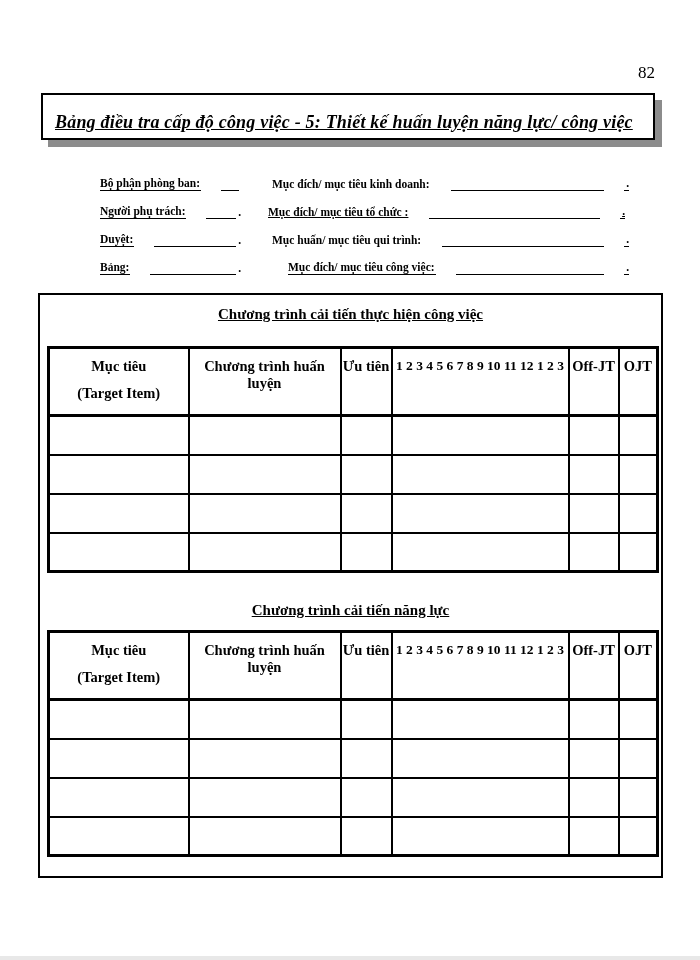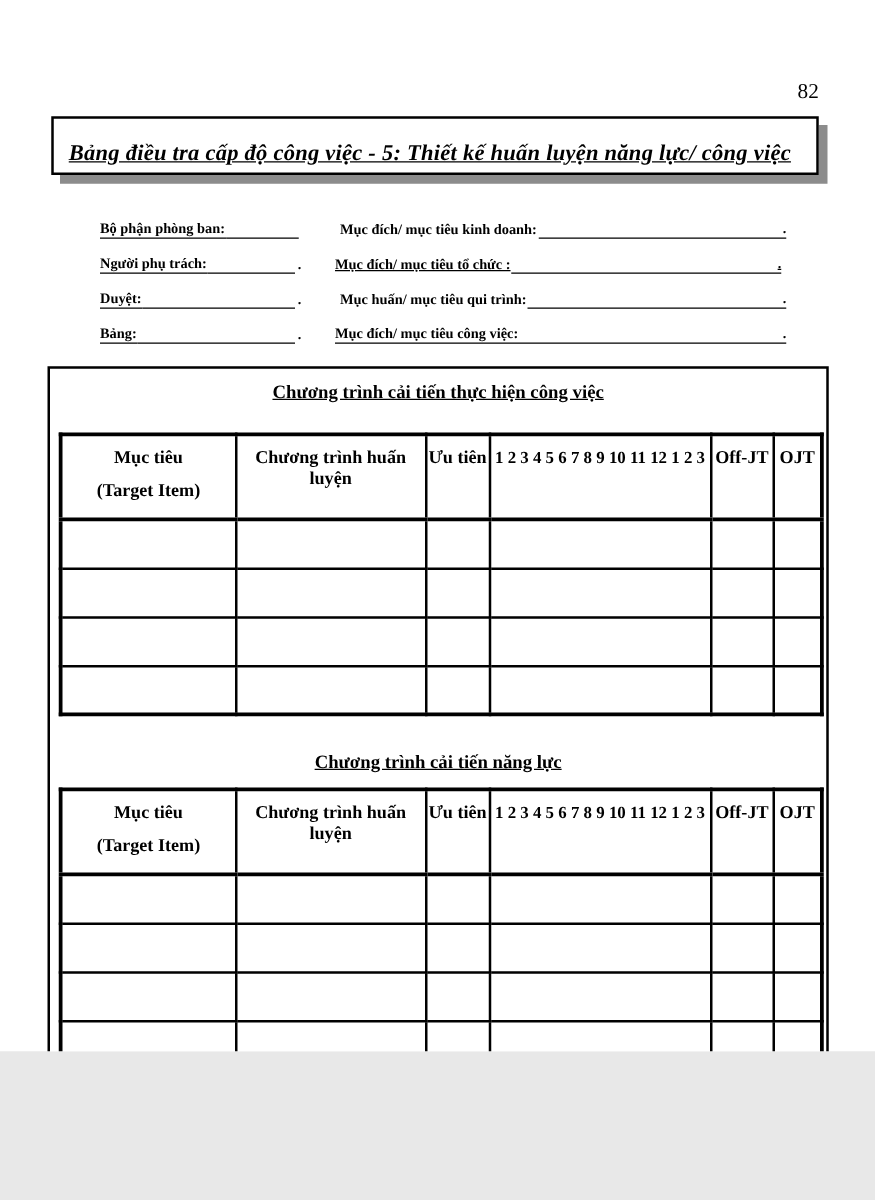--- a/index.html
+++ b/index.html
@@ -1,18 +1,18 @@
 <!DOCTYPE html>
 <html><head>
 <meta charset="utf-8">
 <style>
   * { margin:0; padding:0; box-sizing:border-box; }
   body { background:#e8e8e8; }
   .page {
-    position:relative; width:700px; height:841px; background:#ffffff;
+    position:relative; width:700px; height:956px; background:#ffffff;
     font-family:"Liberation Serif","DejaVu Serif",serif; color:#000;
     overflow:hidden;
   }
   .page-number {
     position:absolute; top:63px; left:615px; width:40px;
     text-align:right; font-size:17px;
   }
   .title-banner {
     position:absolute; left:41px; top:93px; width:614px; height:47px;
     background:#fff; border:2px solid #000;
@@ -24,21 +24,21 @@
     text-decoration:underline; letter-spacing:.2px; white-space:nowrap;
   }
   
   .form-row {
     position:absolute; display:flex; align-items:flex-end;
     font-weight:bold; font-size:11.5px; line-height:1.25; height:17px;
     white-space:nowrap;
   }
   .form-row .lbl { padding-right:1px; }
   .form-row .fill { flex:1 1 auto; align-self:stretch; }
-  .bb { border-bottom:1px solid #000; }
+  .bb { border-bottom:1px solid #000;margin-left:20px; }
   .form-row .dot { padding-left:2px; }
   .fl0 { left:80px; top:174px; width:161px; }
   .fl1 { left:80px; top:202px; width:161px; }
   .fl2 { left:80px; top:230px; width:161px; }
   .fl3 { left:80px; top:258px; width:161px; }
   .fr0 { left:272px; top:174px; width:357px; }
   .fr1 { left:268px; top:202px; width:357px;text-decoration:underline; }
   .fr2 { left:272px; top:230px; width:357px; }
   .fr3 { left:268px; top:258px; width:361px; }
   

